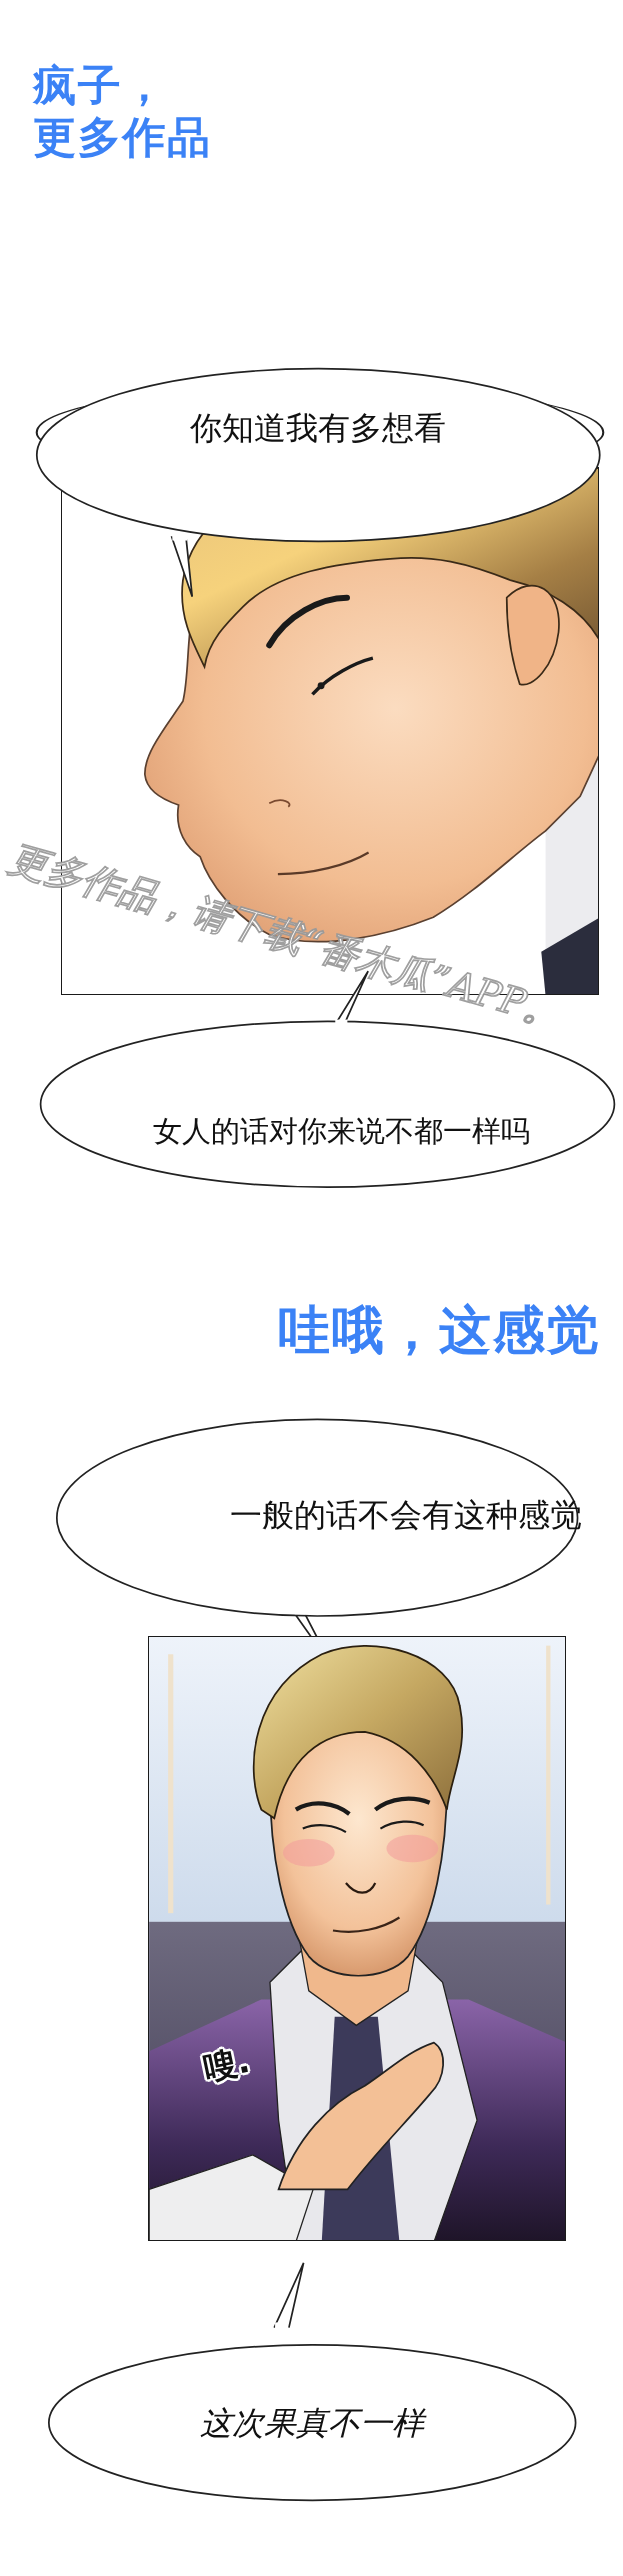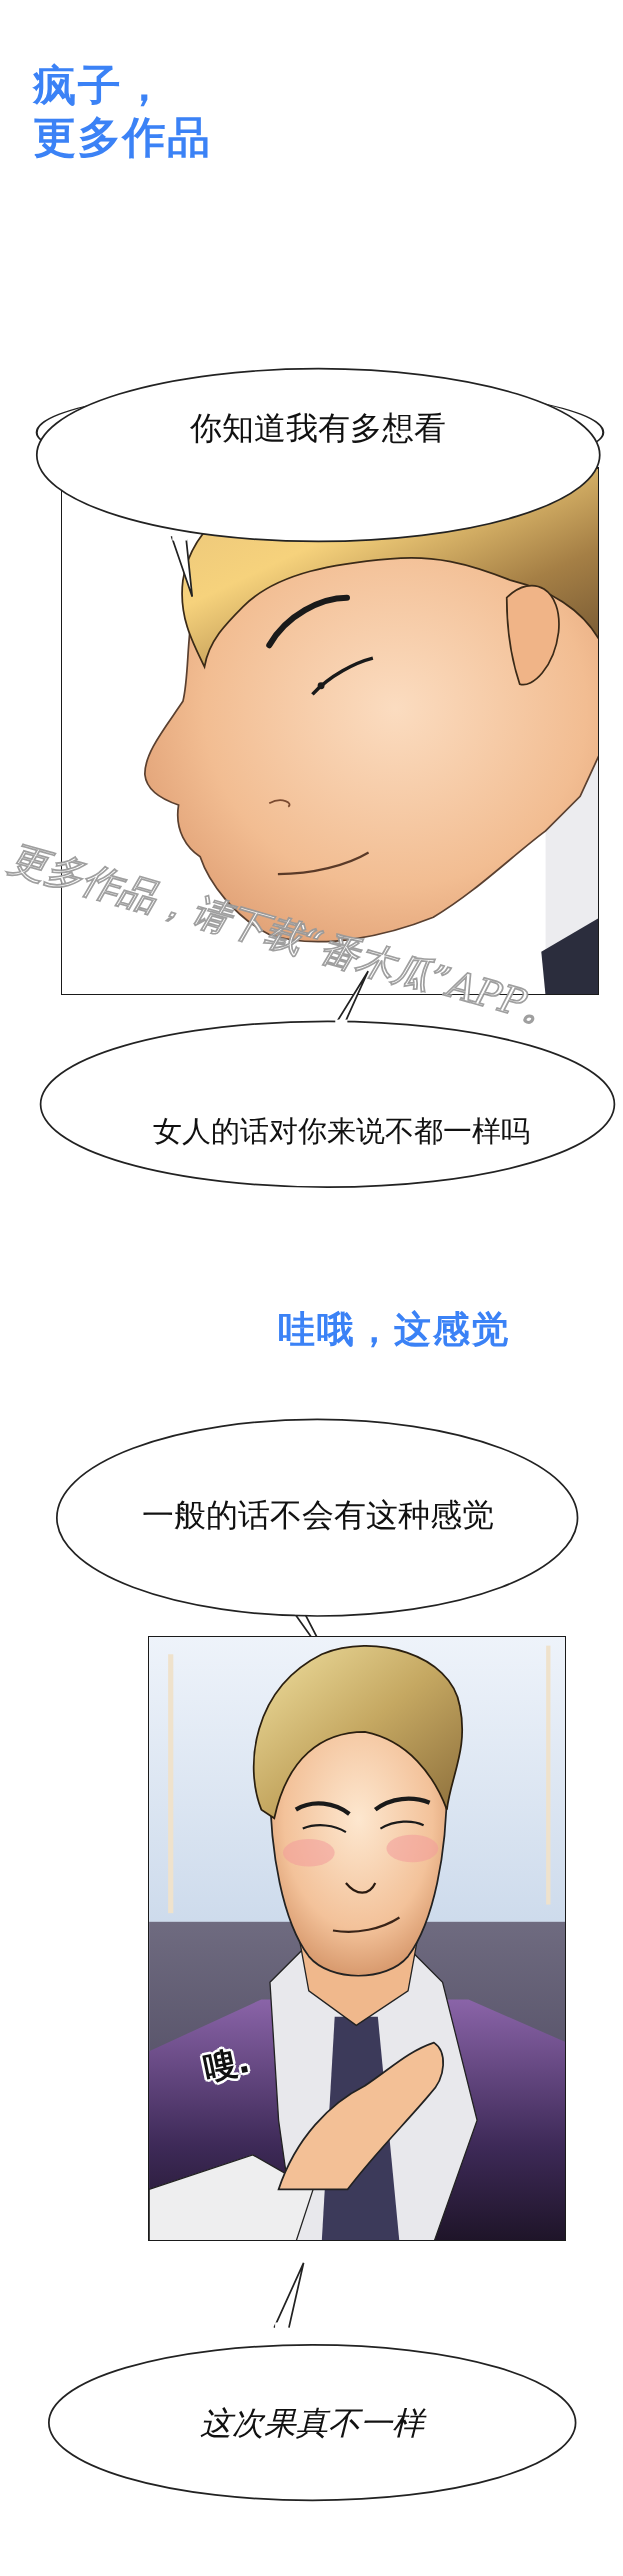--- a/index.html
+++ b/index.html
@@ -80,28 +80,28 @@
 <div class="abs watermark" style="left:17.3px; top:833px; transform: rotate(16deg);">更多作品，请下载“番木瓜”APP。</div>
 
 <svg class="bubble" style="left:38px; top:997px;" width="579" height="199" viewBox="0 0 670 230">
   <path d="M340 12 L352 8" stroke="none"></path>
   <path d="M345 30 L382 -30 L355 30" fill="#fff" stroke="#222" stroke-width="2"></path>
   <ellipse cx="335" cy="124" rx="332" ry="96" fill="#fff" stroke="#222" stroke-width="2"></ellipse>
   <rect x="344" y="26" width="14" height="8" fill="#fff"></rect>
 </svg>
 <div class="abs bubble-text" style="left:52px; top:1079px; width:553px; font-size:29px; padding-left:26px; box-sizing:border-box;margin-top:28px;">女人的话对你来说不都一样吗</div>
 
-<div class="abs caption" style="left:278px; top:1304px; font-size:37px;">哇哦，这感觉</div>
+<div class="abs caption" style="left:278px; top:1304px; font-size:52px;">哇哦，这感觉</div>
 
 <svg class="bubble" style="left:54px; top:1416px;" width="535" height="250" viewBox="0 0 620 290">
   <path d="M278 228 L322 290 L290 228" fill="#fff" stroke="#222" stroke-width="2"></path>
   <ellipse cx="305" cy="118" rx="302" ry="114" fill="#fff" stroke="#222" stroke-width="2"></ellipse>
   <rect x="279" y="220" width="12" height="10" fill="#fff"></rect>
 </svg>
-<div class="abs bubble-text" style="left:54px; top:1491px; width:528px;">一般的话不会有这种感觉</div>
+<div class="abs bubble-text" style="left:54px; top:1491px; width:528px;text-align:right;">一般的话不会有这种感觉</div>
 
 <div class="abs panel" style="left:148px; top:1636px; width:418px; height:605px;">
   <svg width="418" height="605" viewBox="0 0 484 701">
     <defs>
       <linearGradient id="sky2" x1="0" y1="0" x2="0" y2="1">
         <stop offset="0" stop-color="#eef3fa"></stop>
         <stop offset="1" stop-color="#a9c0dc"></stop>
       </linearGradient>
       <linearGradient id="sofa2" x1="0" y1="0" x2="0" y2="1">
         <stop offset="0" stop-color="#6f6b80"></stop>

